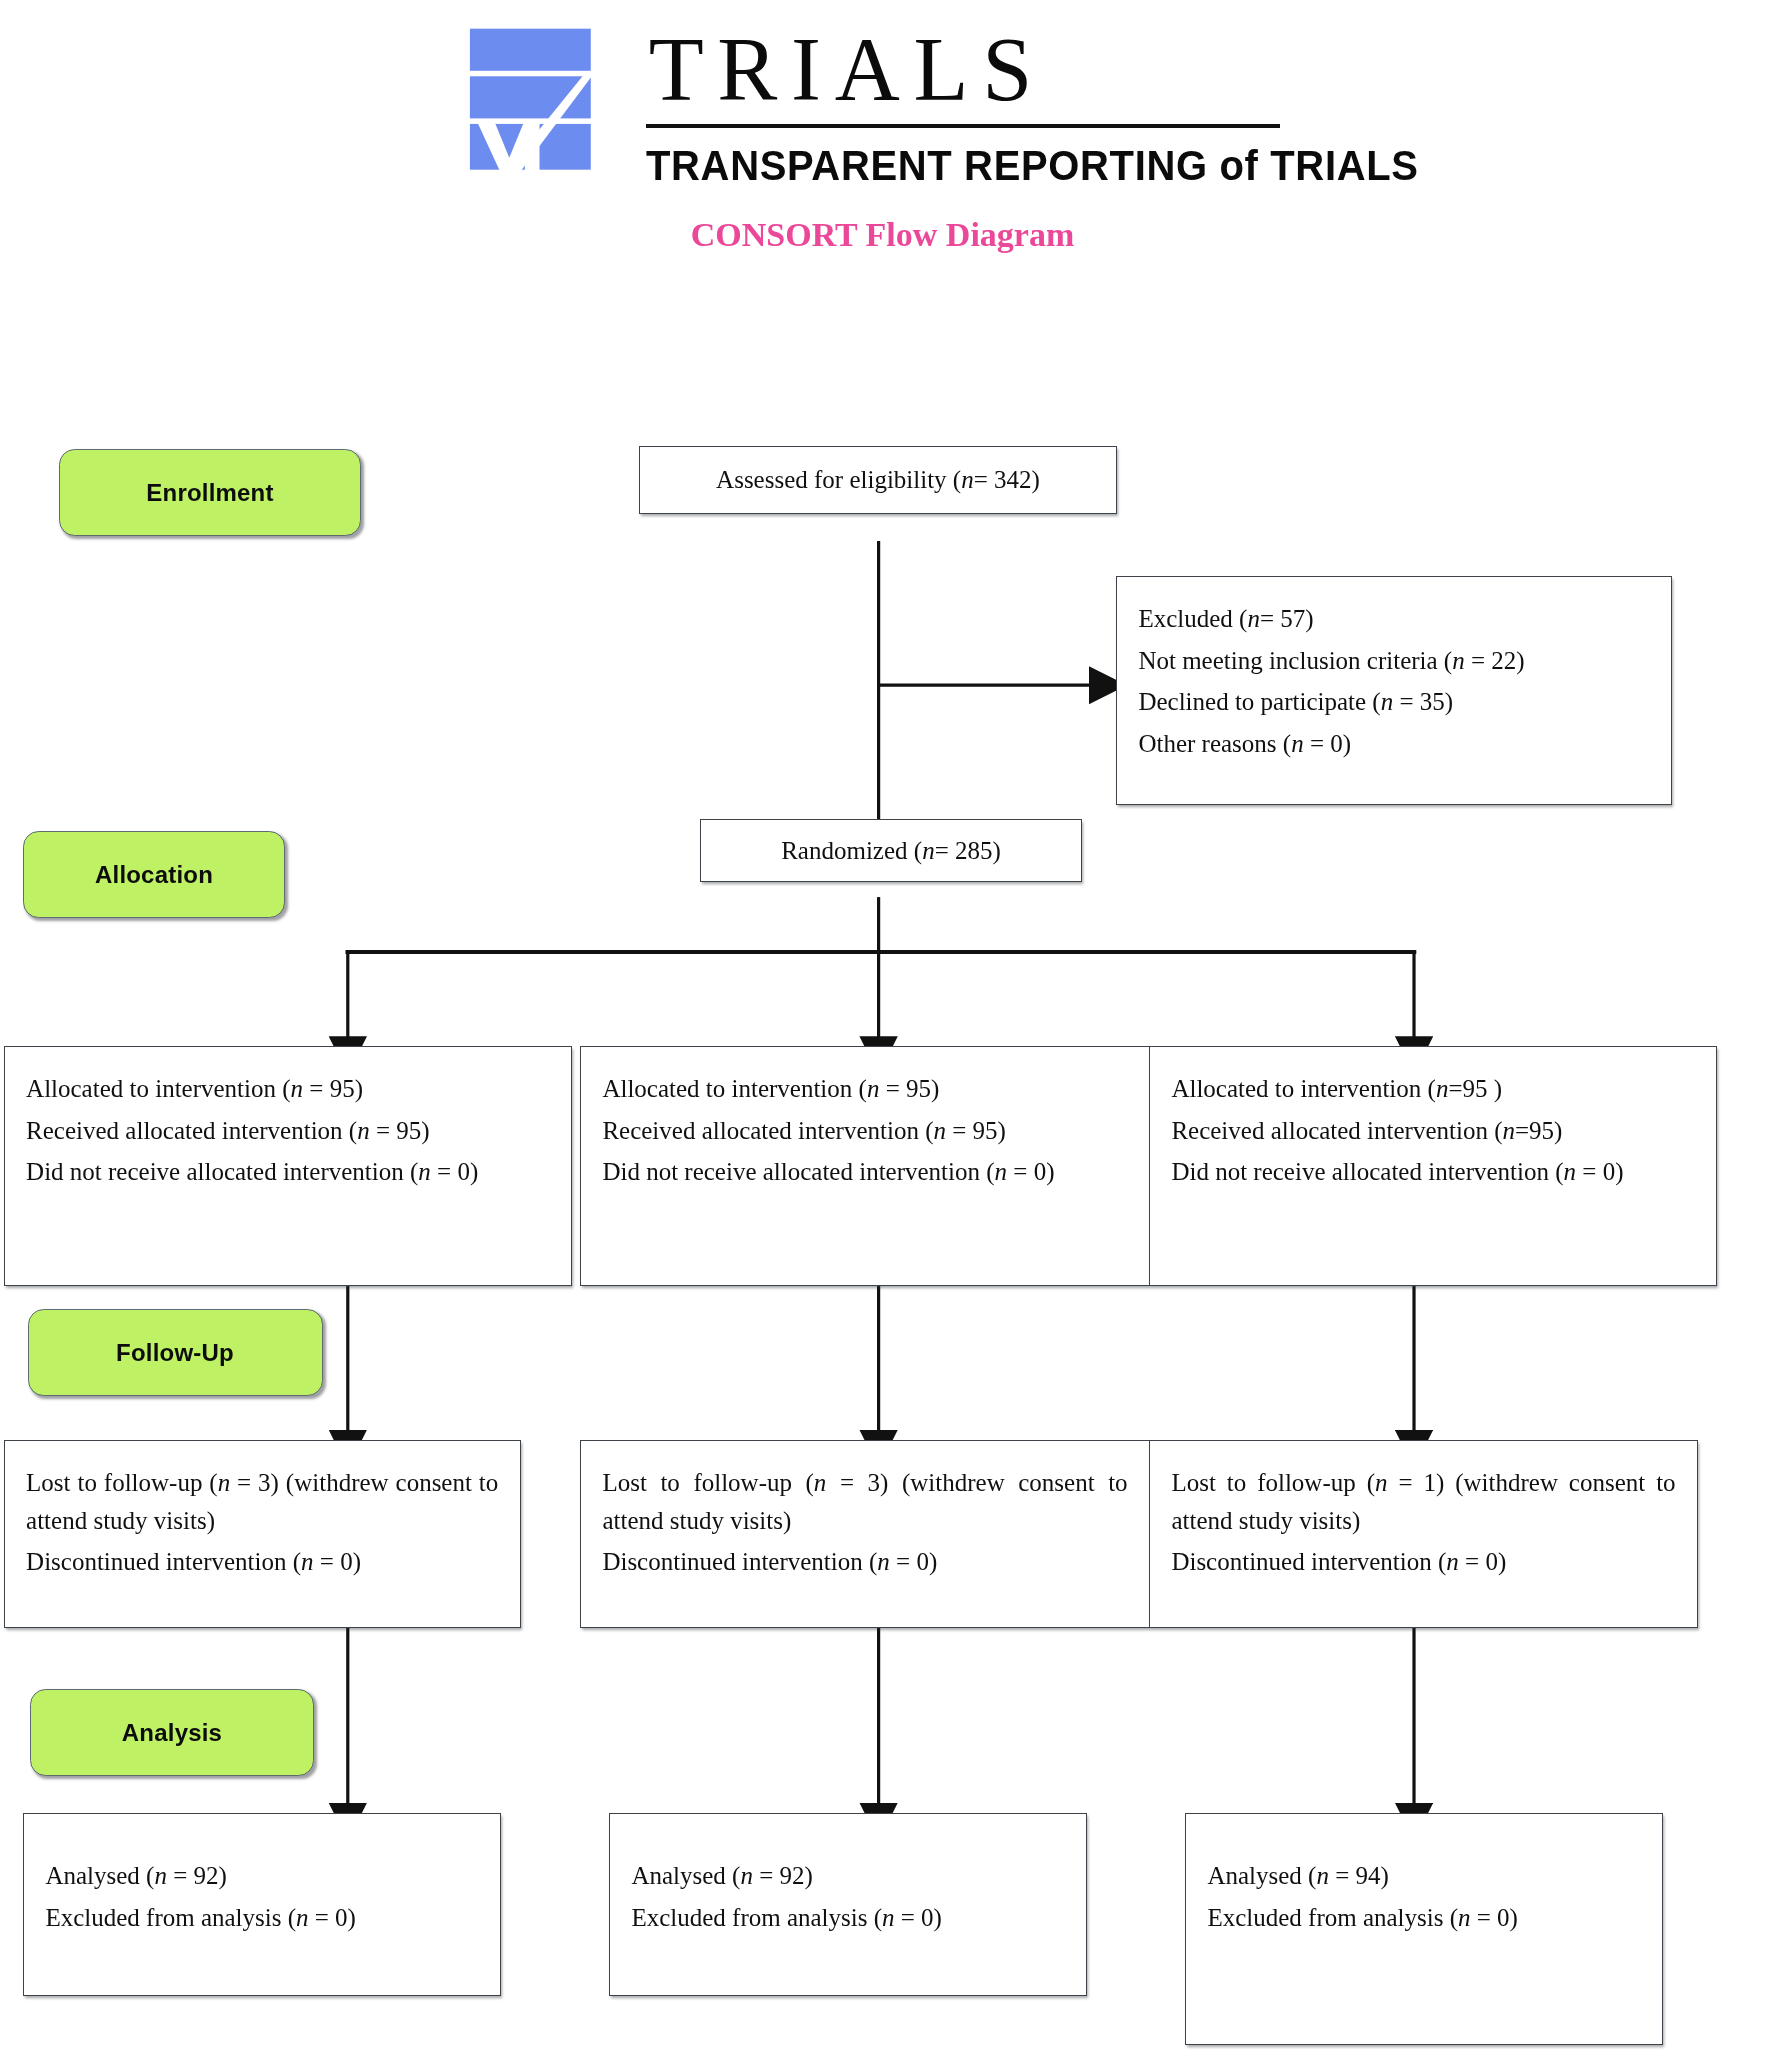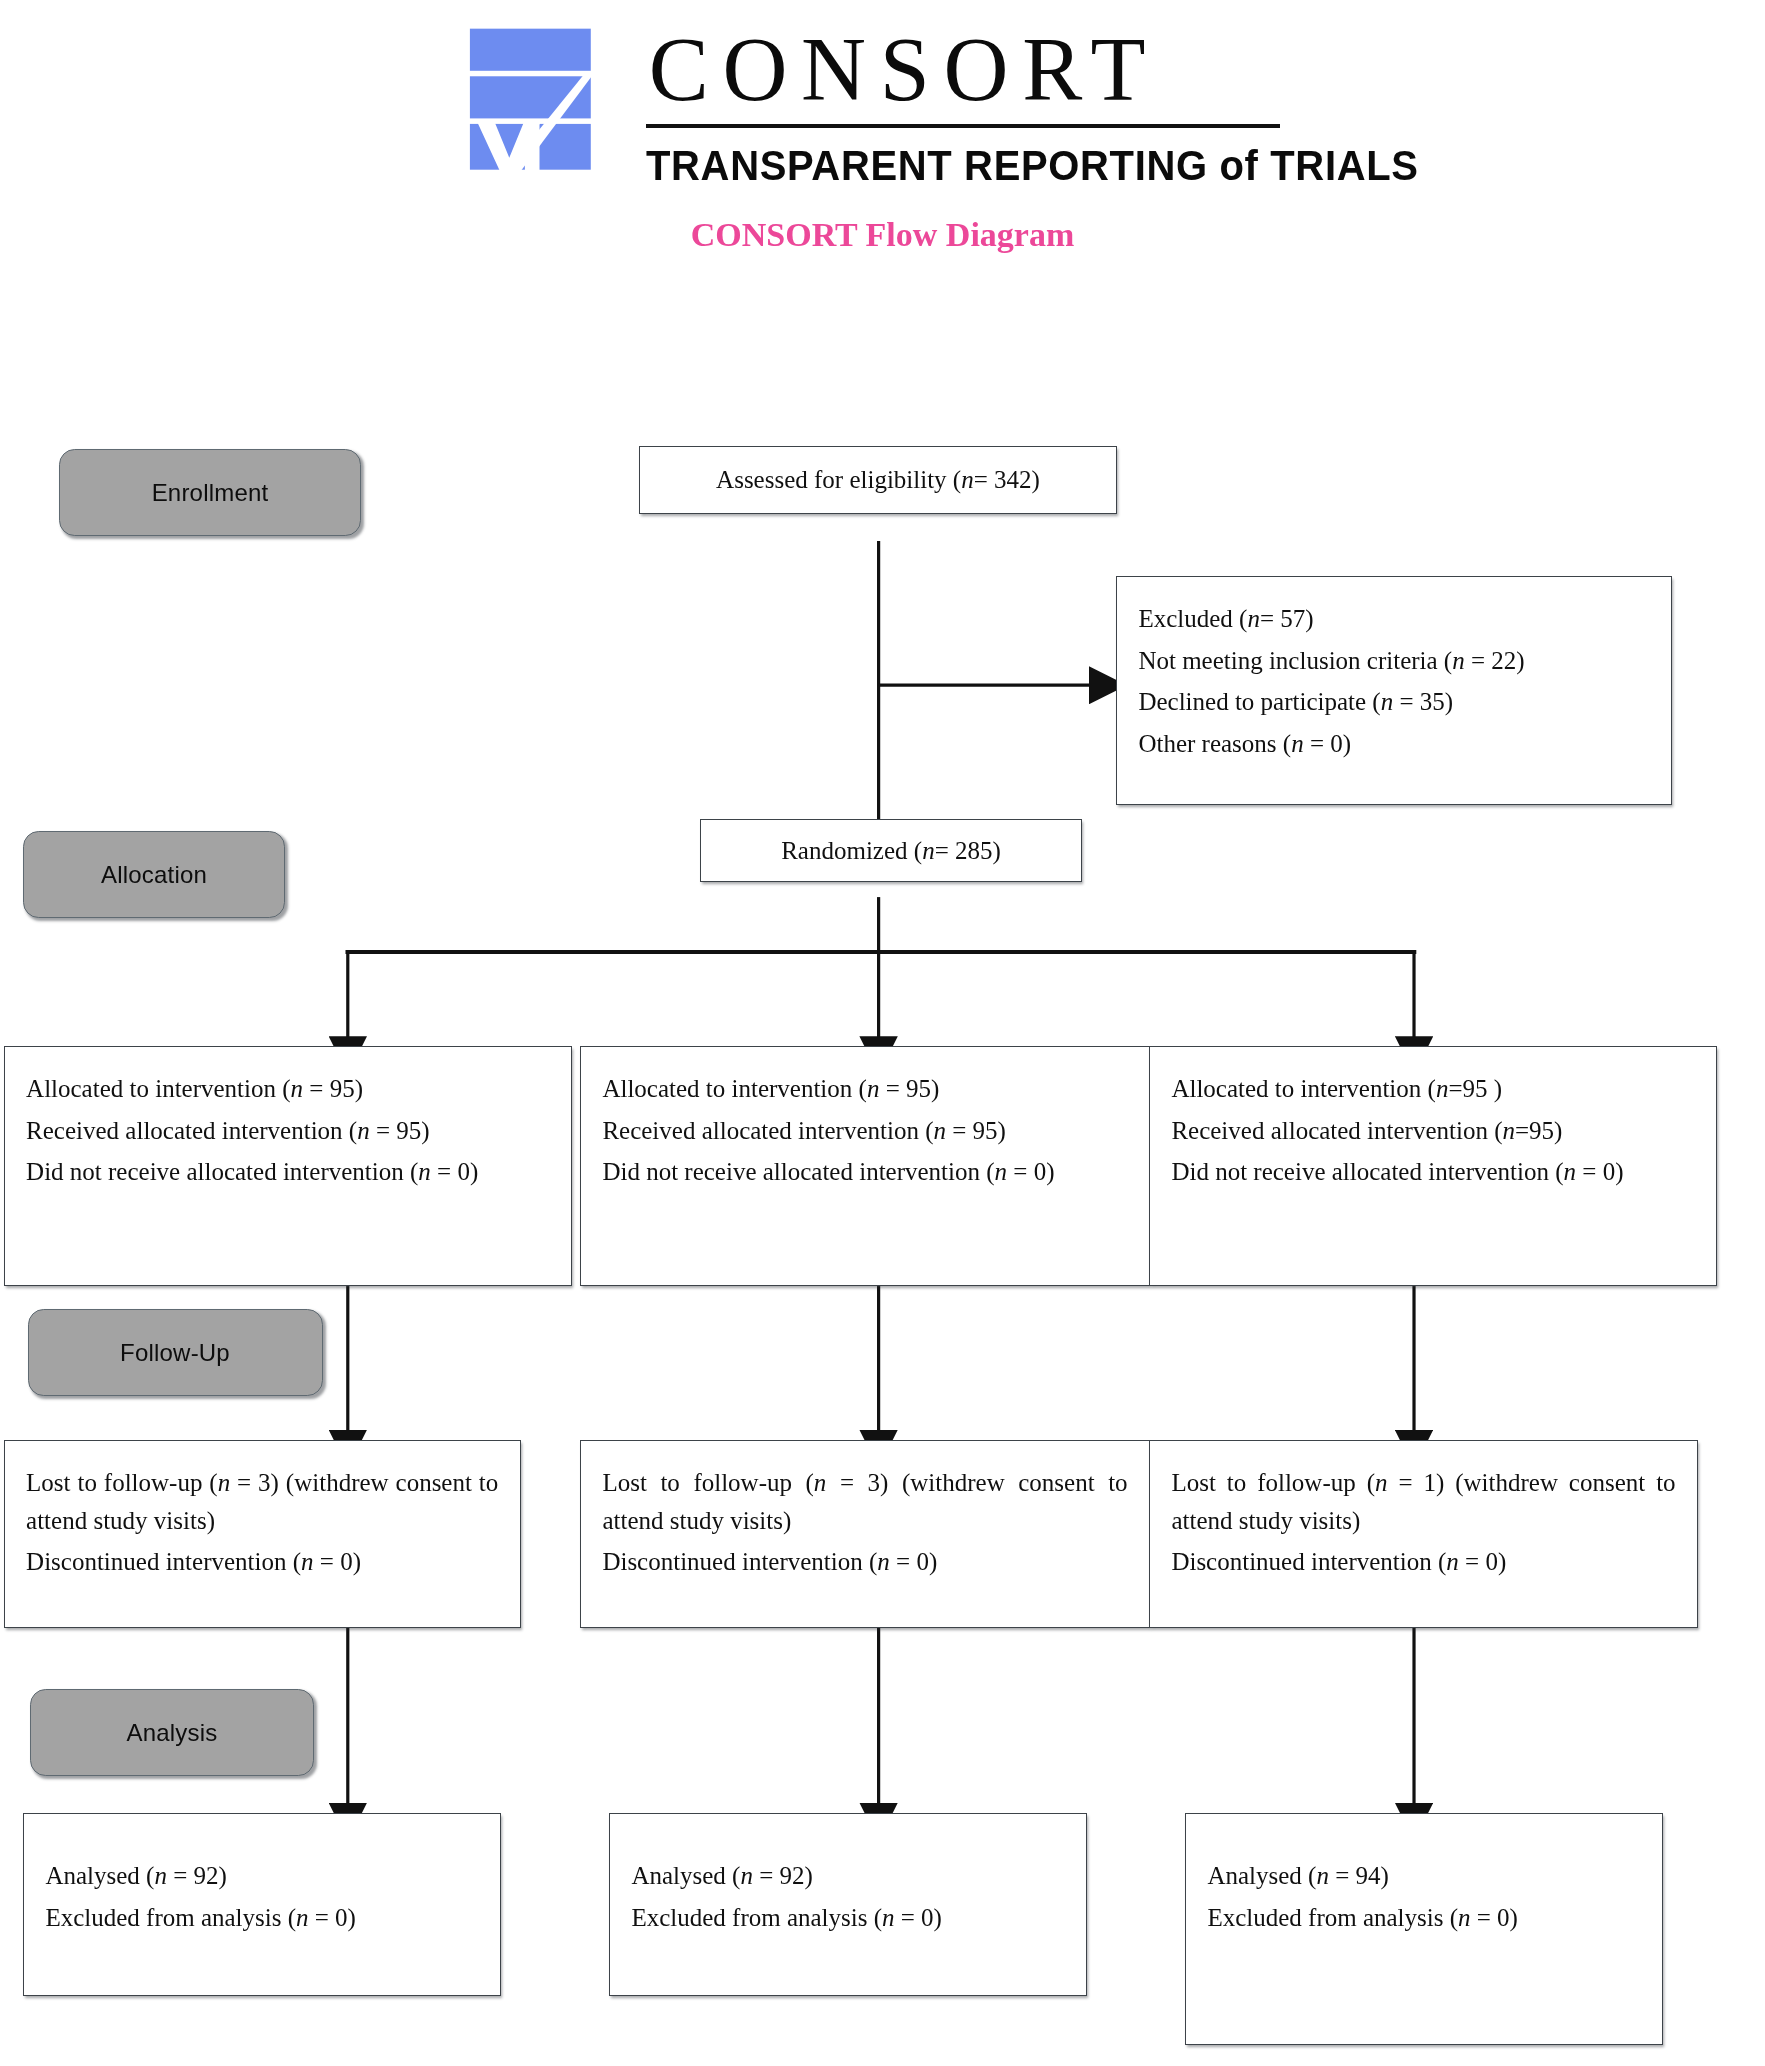--- a/index.html
+++ b/index.html
@@ -100,30 +100,30 @@
     position: absolute;
     left: 0; top: 0;
     width: 1765px;
     height: 2066px;
     pointer-events: none;
   }
 
   
   .stage-badge {
     position: absolute;
-    background: #a3a3a3;
+    background: #bef264;
     border: 1.4px solid #5f6a72;
     border-radius: 15.6px;
     box-shadow: 2.3px 2.7px 2.7px rgba(40,45,50,0.45);
     display: flex;
     align-items: center;
     justify-content: center;
     font-family: "Liberation Sans", "DejaVu Sans", sans-serif;
     font-size: 24px;
-    font-weight: 400;
+    font-weight: 700;
     color: #0d0d0d;
     letter-spacing: 0.2px;
   }
 
   
   .flow-box {
     position: absolute;
     background: #ffffff;
     border: 1.4px solid #3d4349;
     box-shadow: 2.3px 2.7px 2.7px rgba(40,45,50,0.42);
@@ -160,21 +160,21 @@
     <svg id="logo-mark" viewBox="0 0 340 380" xmlns="http://www.w3.org/2000/svg">
       <rect x="6" y="8" width="264" height="92" fill="#6D8CF0"></rect>
       <rect x="6" y="112" width="264" height="92" fill="#6D8CF0"></rect>
       <rect x="6" y="216" width="120" height="100" fill="#6D8CF0"></rect>
       <rect x="158" y="216" width="112" height="100" fill="#6D8CF0"></rect>
       <path d="M 255 108 L 275 108 L 118 318 L 85 318 Z" fill="#ffffff"></path>
       <path d="M 22 212 L 60 212 L 92 290 L 124 212 L 160 212 L 100 342 L 82 342 Z" fill="#ffffff"></path>
     </svg>
 
     <div id="wordmark">
-      <div id="consort-word">CONSORT</div>
+      <div id="consort-word">TRIALS</div>
       <div id="wordmark-rule"></div>
       <div id="tagline">TRANSPARENT REPORTING of TRIALS</div>
     </div>
   </div>
 
   <div id="flow-title">CONSORT Flow Diagram</div>
 </div>
 
 <div id="diagram">
 

